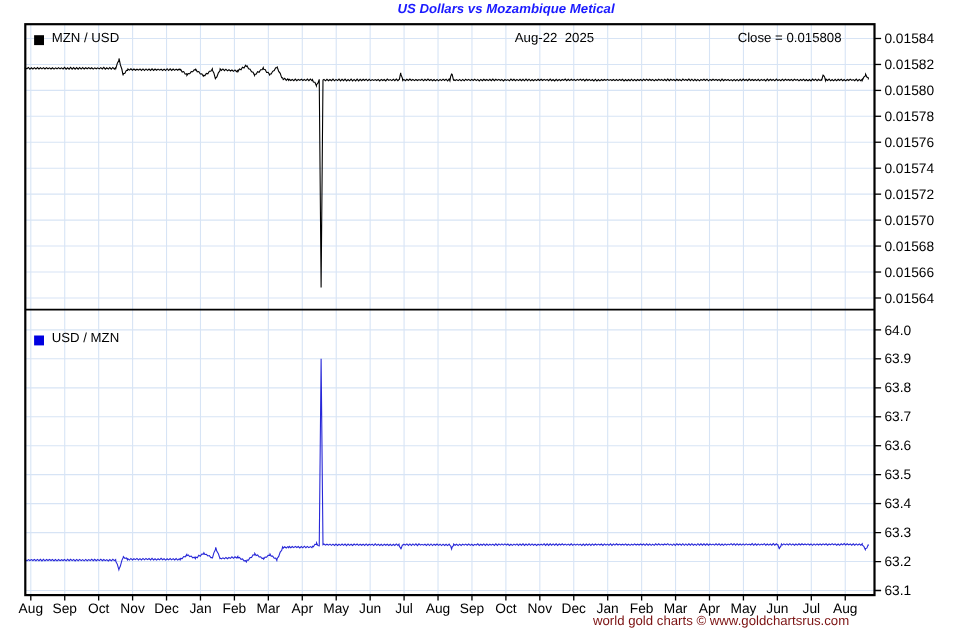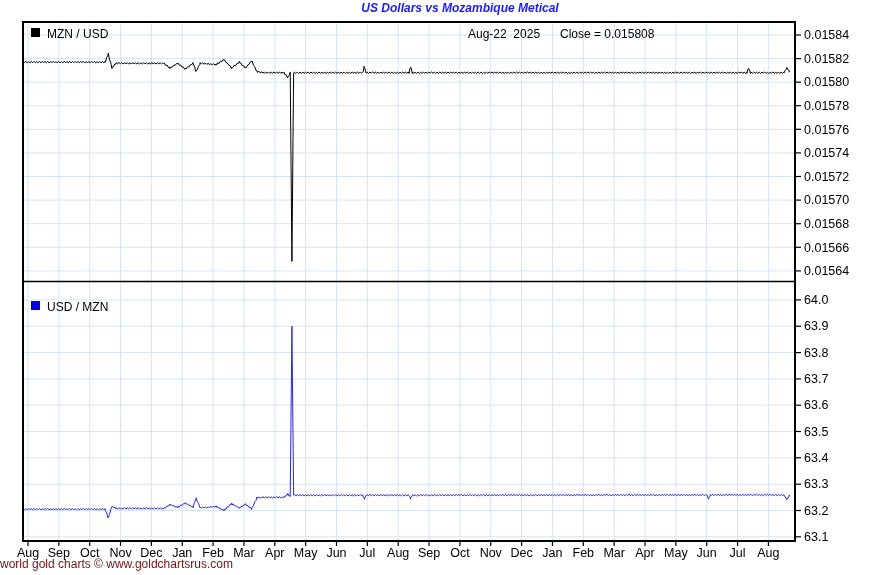--- a/index.html
+++ b/index.html
@@ -2,25 +2,25 @@
 <html><head>
 <meta charset="utf-8">
 <style>
   html,body{margin:0;padding:0;background:#ffffff;}
   .stage{position:relative;width:890px;height:575px;background:#ffffff;
          font-family:"Liberation Sans",sans-serif;overflow:hidden;}
   #chart-svg{position:absolute;left:0;top:0;}
   .ov{position:absolute;color:#000;font-size:12px;line-height:13px;white-space:pre;}
   .chart-title{left:15px;top:2px;width:890px;text-align:center;
                font-size:12px;font-weight:bold;font-style:italic;}
-  .legend{display:flex;align-items:flex-start;gap:7px;}
+  .legend{display:flex;align-items:flex-end;gap:7px;}
   .swatch{width:9px;height:9px;display:inline-block;}
-  .close-label{left:560px;width:205px;}
+  .close-label{left:560px;width:205px;text-align:right;}
   .date-label{left:440px;}
-  .footer{left:0;top:558px;width:890px;text-align:left;font-size:12px;}
+  .footer{left:0;top:558px;width:772px;text-align:right;font-size:12px;}
 </style>
 </head>
 <body>
 
 <div class="stage">
   <svg id="chart-svg" width="890" height="575">
       <g stroke="#d7e4f5" stroke-width="1">
         <line x1="28" y1="22" x2="28" y2="541"></line>
         <line x1="58.85" y1="22" x2="58.85" y2="541"></line>
         <line x1="89.7" y1="22" x2="89.7" y2="541"></line>

